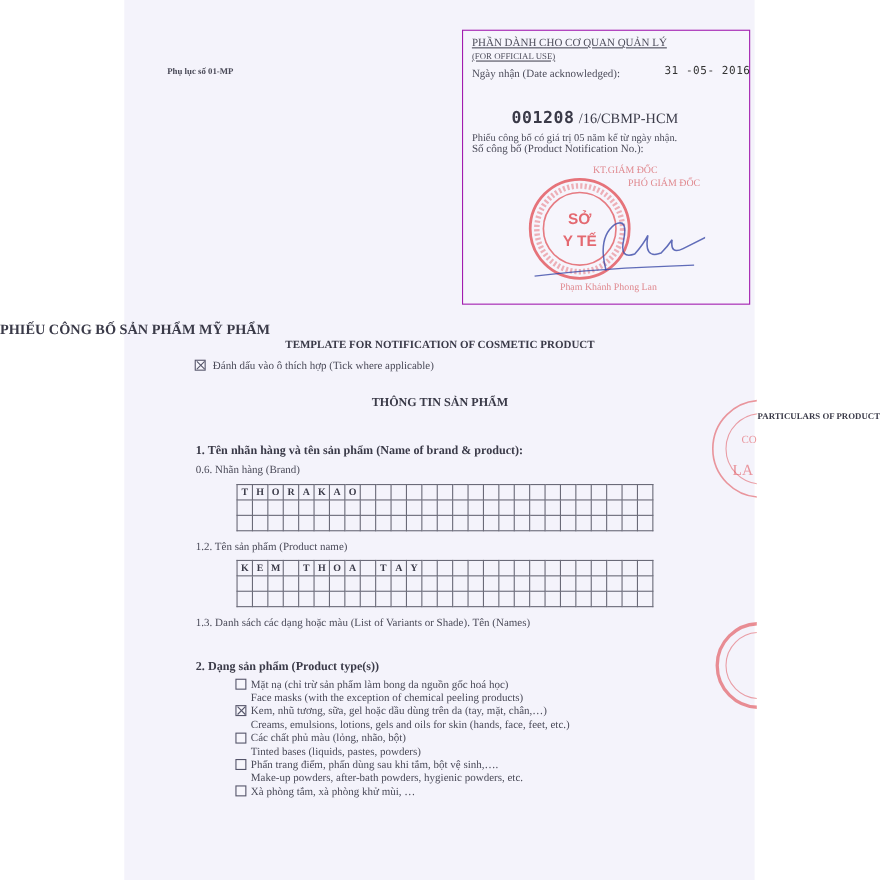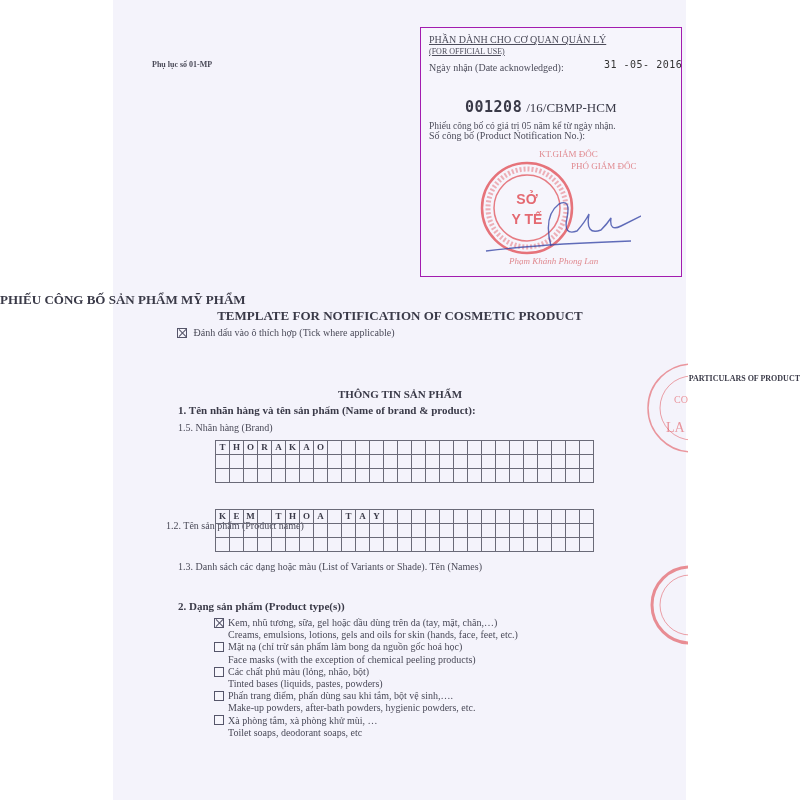--- a/index.html
+++ b/index.html
@@ -22,33 +22,33 @@
     .official-box .t2 { left: 8px; top: 19px; font-size: 8px; text-decoration: underline; color: #4c4c5a; }
     .official-box .t3 { left: 8px; top: 34px; font-size: 10px; color: #4c4c5a; }
     .official-box .date { left: 183px; top: 31px; font-size: 10px; font-family: "DejaVu Sans Mono", monospace; color: #333; letter-spacing: 0.5px; }
     .official-box .t4 { left: 8px; top: 54px; font-size: 10px; color: #4c4c5a; margin-top: 48px; }
     .official-box .num-row { left: 44px; top: 70px; color: #3a3a48; }
     .official-box .num { font-family: "DejaVu Sans Mono", monospace; font-size: 15px; font-weight: bold; letter-spacing: 0.5px; }
     .official-box .suffix { font-size: 13px; margin-left: 4px; }
     .official-box .t5 { left: 8px; top: 93px; font-size: 9.5px; color: #4c4c5a; }
     .official-box .sig1 { left: 118px; top: 121px; font-size: 9px; color: #e08a90; }
     .official-box .sig2 { left: 150px; top: 133px; font-size: 9px; color: #e08a90; }
-    .official-box .signer { left: 88px; top: 228px; font-size: 9px; color: #e08a90; font-style: italic; }
+    .official-box .signer { left: 88px; top: 228px; font-size: 9px; color: #e08a90; }
     .stamp { position: absolute; left: 58px; top: 132px; width: 96px; height: 96px; }
     .signature { position: absolute; left: 60px; top: 168px; width: 160px; height: 60px; }
 
     .title1 { left: 0; width: 800px; top: 292px; font-size: 13px; font-weight: bold; color: #3a3a48; }
-    .title2 { left: 0; width: 800px; text-align: center; top: 308px; font-size: 13px; font-weight: bold; color: #3a3a48; }
+    .title2 { left: 0; width: 800px; text-align: center; top: 308px; font-size: 10px; font-weight: bold; color: #3a3a48; }
     .tick-note { left: 177px; top: 327px; font-size: 10px; color: #4a4a58; }
-    .title3 { left: 0; width: 800px; text-align: center; top: 360px; font-size: 11px; font-weight: bold; color: #3a3a48; margin-top: 28px; }
+    .title3 { left: 0; width: 800px; text-align: center; top: 360px; font-size: 11px; font-weight: bold; color: #3a3a48; }
     .title4 { left: 0; width: 800px; text-align: right; top: 374px; font-size: 8px; font-weight: bold; color: #3a3a48; }
 
     .sec1 { left: 178px; top: 404px; font-size: 11px; font-weight: bold; color: #3a3a48; }
     .sub11 { left: 178px; top: 422px; font-size: 10px; color: #4a4a58; }
-    .sub12 { left: 166px; top: 492px; font-size: 10px; color: #4a4a58; margin-top: 28px; }
+    .sub12 { left: 178px; top: 492px; font-size: 10px; color: #4a4a58; }
     .sub13 { left: 178px; top: 561px; font-size: 10px; color: #4a4a58; text-align: center; }
     .sec2 { left: 178px; top: 600px; font-size: 11px; font-weight: bold; color: #3a3a48; }
 
     .grid {
       position: absolute; left: 215px; border-collapse: collapse;
     }
     .grid td {
       width: 13px; height: 13px; border: 1px solid #6a6a78; padding: 0;
       font-size: 9px; font-weight: bold; text-align: center; vertical-align: middle;
       font-family: "Liberation Serif", serif; color: #3a3a48; line-height: 1;
@@ -112,21 +112,21 @@
 <div class="abs title1">PHIẾU CÔNG BỐ SẢN PHẨM MỸ PHẨM</div>
 <div class="abs title2">TEMPLATE FOR NOTIFICATION OF COSMETIC PRODUCT</div>
 <div class="abs tick-note">
   <span class="cb checked"></span>
   <span>Đánh dấu vào ô thích hợp (Tick where applicable)</span>
 </div>
 <div class="abs title3">THÔNG TIN SẢN PHẨM</div>
 <div class="abs title4">PARTICULARS OF PRODUCT</div>
 
 <div class="abs sec1">1. Tên nhãn hàng và tên sản phẩm (Name of brand &amp; product):</div>
-<div class="abs sub11">1.5. Nhãn hàng (Brand)</div>
+<div class="abs sub11">0.6. Nhãn hàng (Brand)</div>
 
 <table class="grid grid-brand">
   <tbody>
       <tr>
     <td>T</td>
     <td>H</td>
     <td>O</td>
     <td>R</td>
     <td>A</td>
     <td>K</td>
@@ -306,38 +306,37 @@
       </tr>
 </tbody>
   </table>
 
 <div class="abs sub13">1.3. Danh sách các dạng hoặc màu (List of Variants or Shade). Tên (Names)</div>
 
 <div class="abs sec2">2. Dạng sản phẩm (Product type(s))</div>
 
 <div class="types">
   <div class="type-item">
+    <span class="vi"><span class="cb"></span><span>Mặt nạ (chỉ trừ sản phẩm làm bong da nguồn gốc hoá học)</span></span>
+    <span class="en">Face masks (with the exception of chemical peeling products)</span>
+  </div>
+  <div class="type-item">
     <span class="vi"><span class="cb checked"></span><span>Kem, nhũ tương, sữa, gel hoặc dầu dùng trên da (tay, mặt, chân,…)</span></span>
     <span class="en">Creams, emulsions, lotions, gels and oils for skin (hands, face, feet, etc.)</span>
   </div>
   <div class="type-item">
-    <span class="vi"><span class="cb"></span><span>Mặt nạ (chỉ trừ sản phẩm làm bong da nguồn gốc hoá học)</span></span>
-    <span class="en">Face masks (with the exception of chemical peeling products)</span>
-  </div>
-  <div class="type-item">
     <span class="vi"><span class="cb"></span><span>Các chất phủ màu (lỏng, nhão, bột)</span></span>
     <span class="en">Tinted bases (liquids, pastes, powders)</span>
   </div>
   <div class="type-item">
     <span class="vi"><span class="cb"></span><span>Phấn trang điểm, phấn dùng sau khi tắm, bột vệ sinh,….</span></span>
     <span class="en">Make-up powders, after-bath powders, hygienic powders, etc.</span>
   </div>
   <div class="type-item">
     <span class="vi"><span class="cb"></span><span>Xà phòng tắm, xà phòng khử mùi, …</span></span>
-    <span class="en">Toilet soaps, deodorant soaps, etc</span>
   </div>
 </div>
 
 <svg class="stamp-right stamp-right-1" viewBox="0 0 44 100">
   <circle cx="48" cy="50" r="44" fill="none" stroke="#e0474f" stroke-width="1.5" opacity="0.55"></circle>
   <circle cx="48" cy="50" r="32" fill="none" stroke="#e0474f" stroke-width="1" opacity="0.5"></circle>
   <text x="30" y="45" font-size="10" fill="#e0474f" opacity="0.55" font-family="Liberation Serif, serif">CO</text>
   <text x="22" y="74" font-size="14" fill="#e0474f" opacity="0.55" font-family="Liberation Serif, serif">LA</text>
 </svg>
 <svg class="stamp-right stamp-right-2" viewBox="0 0 44 86">

